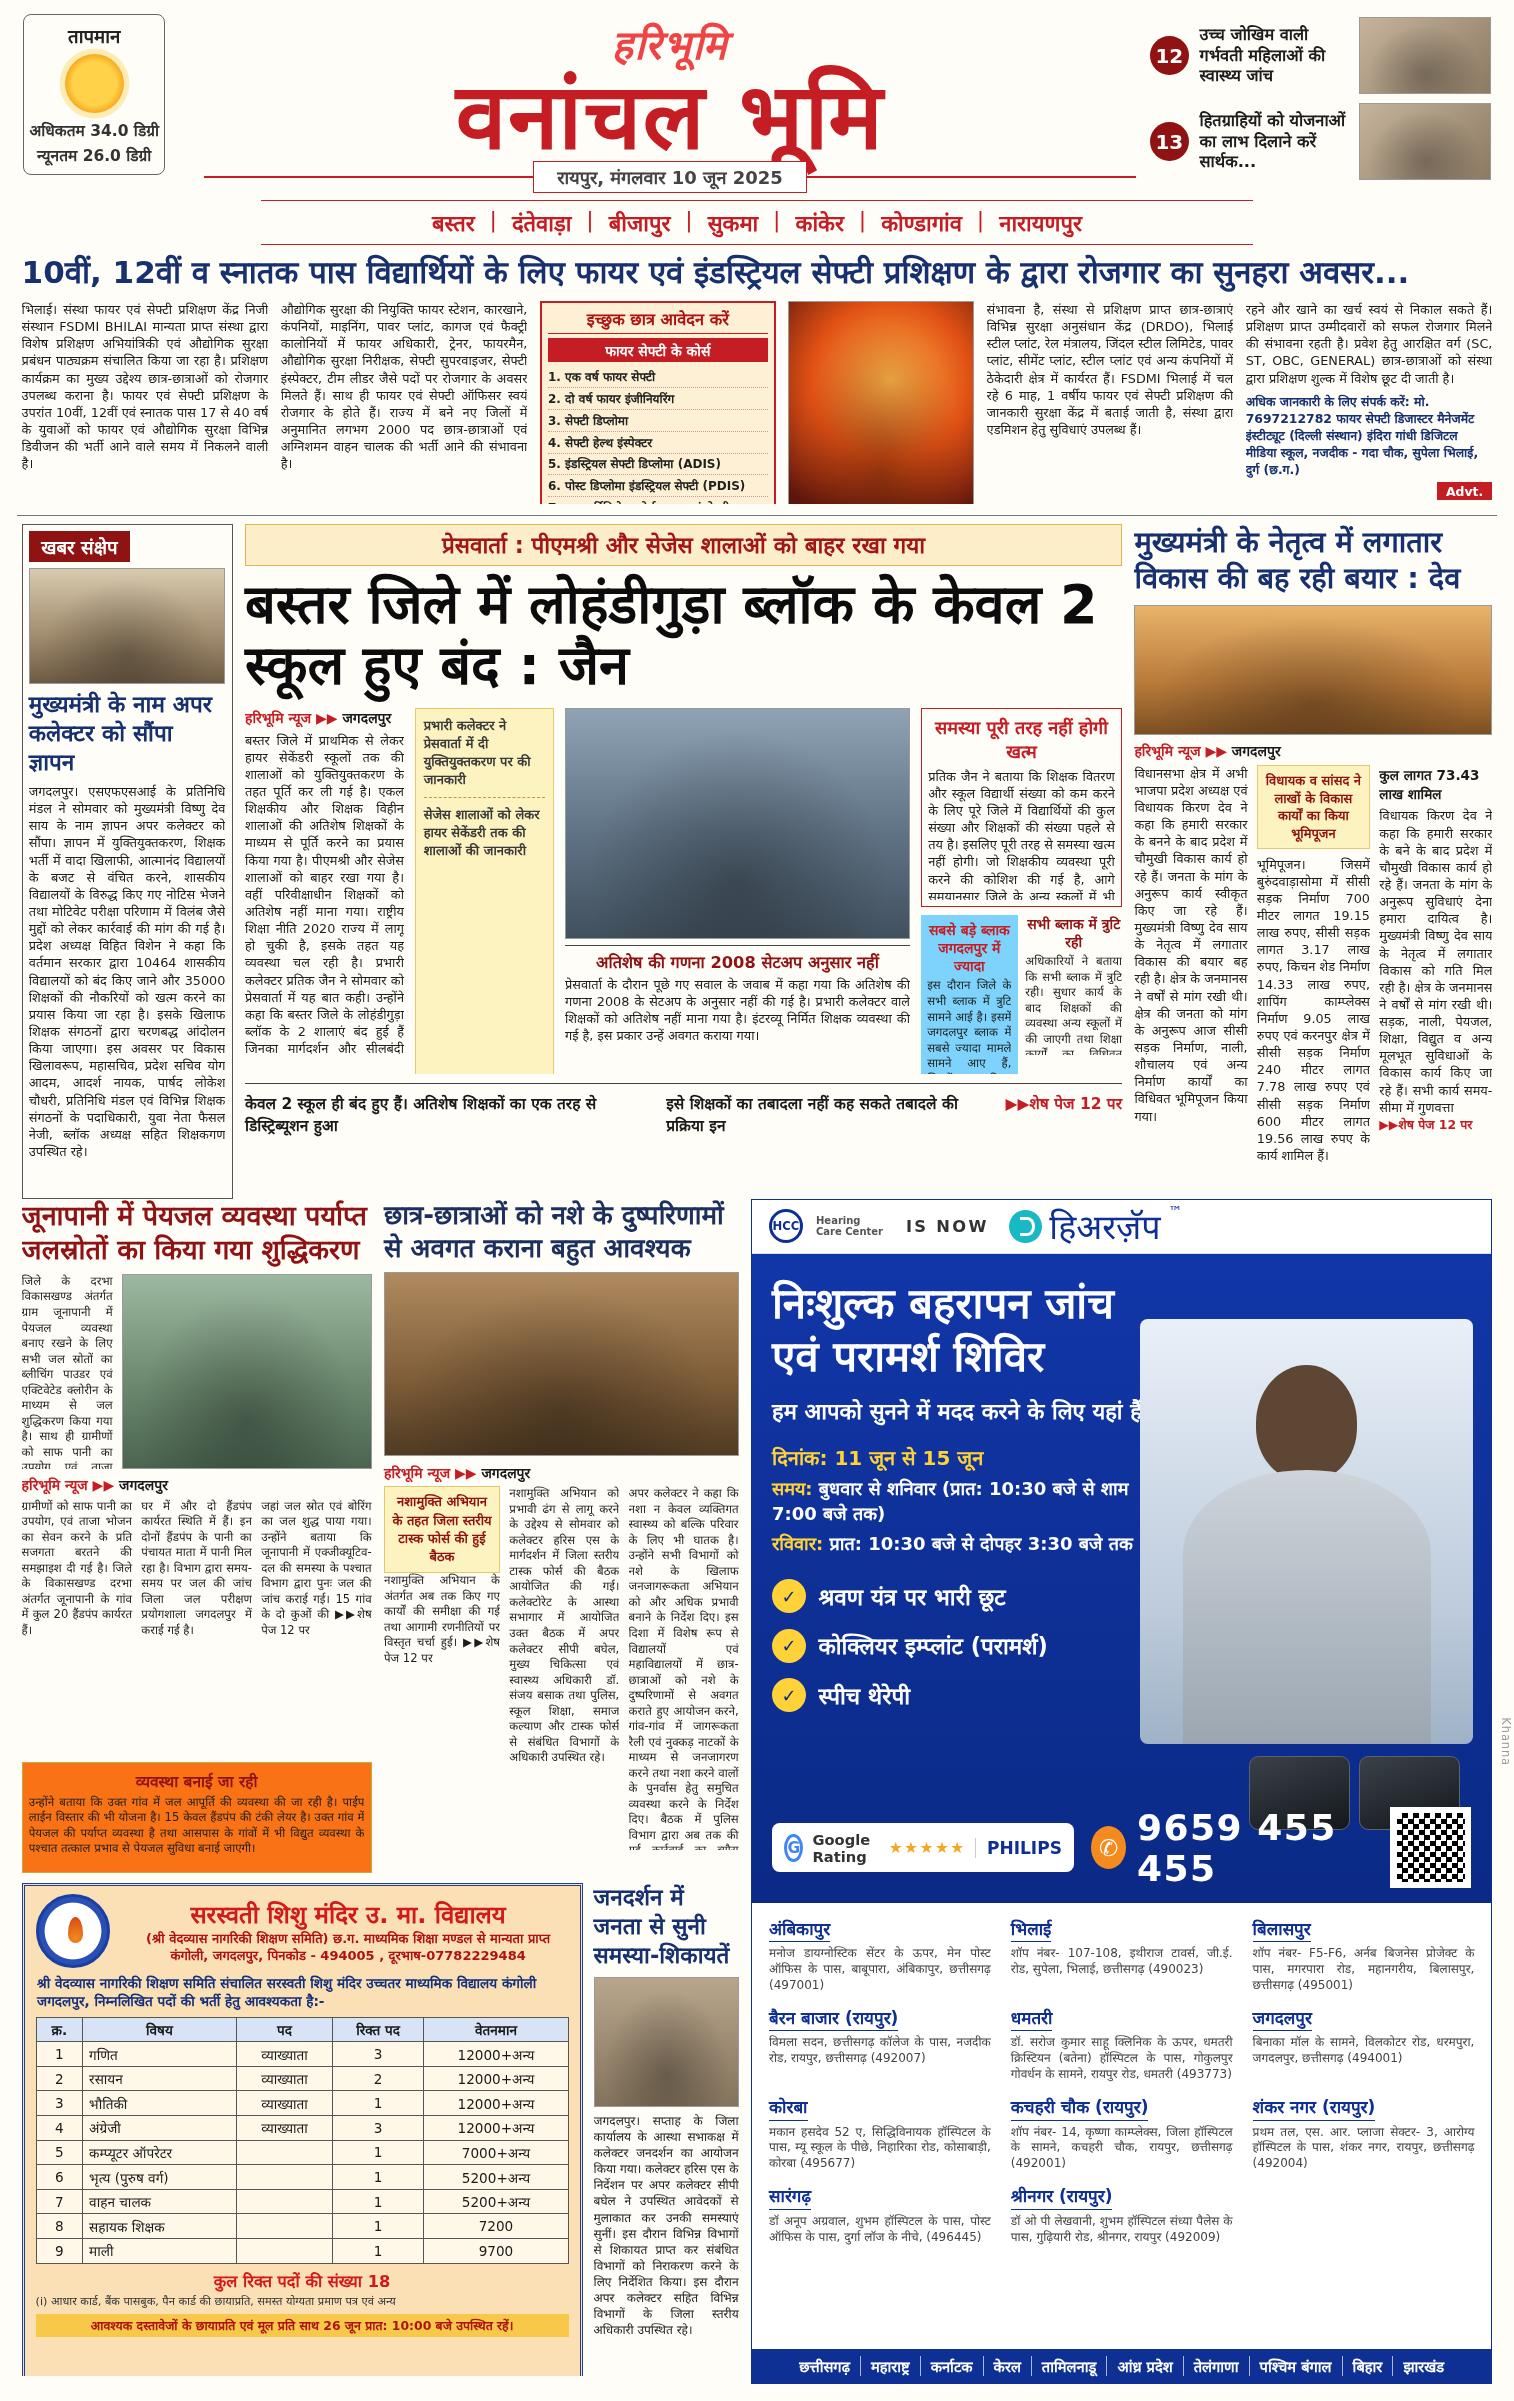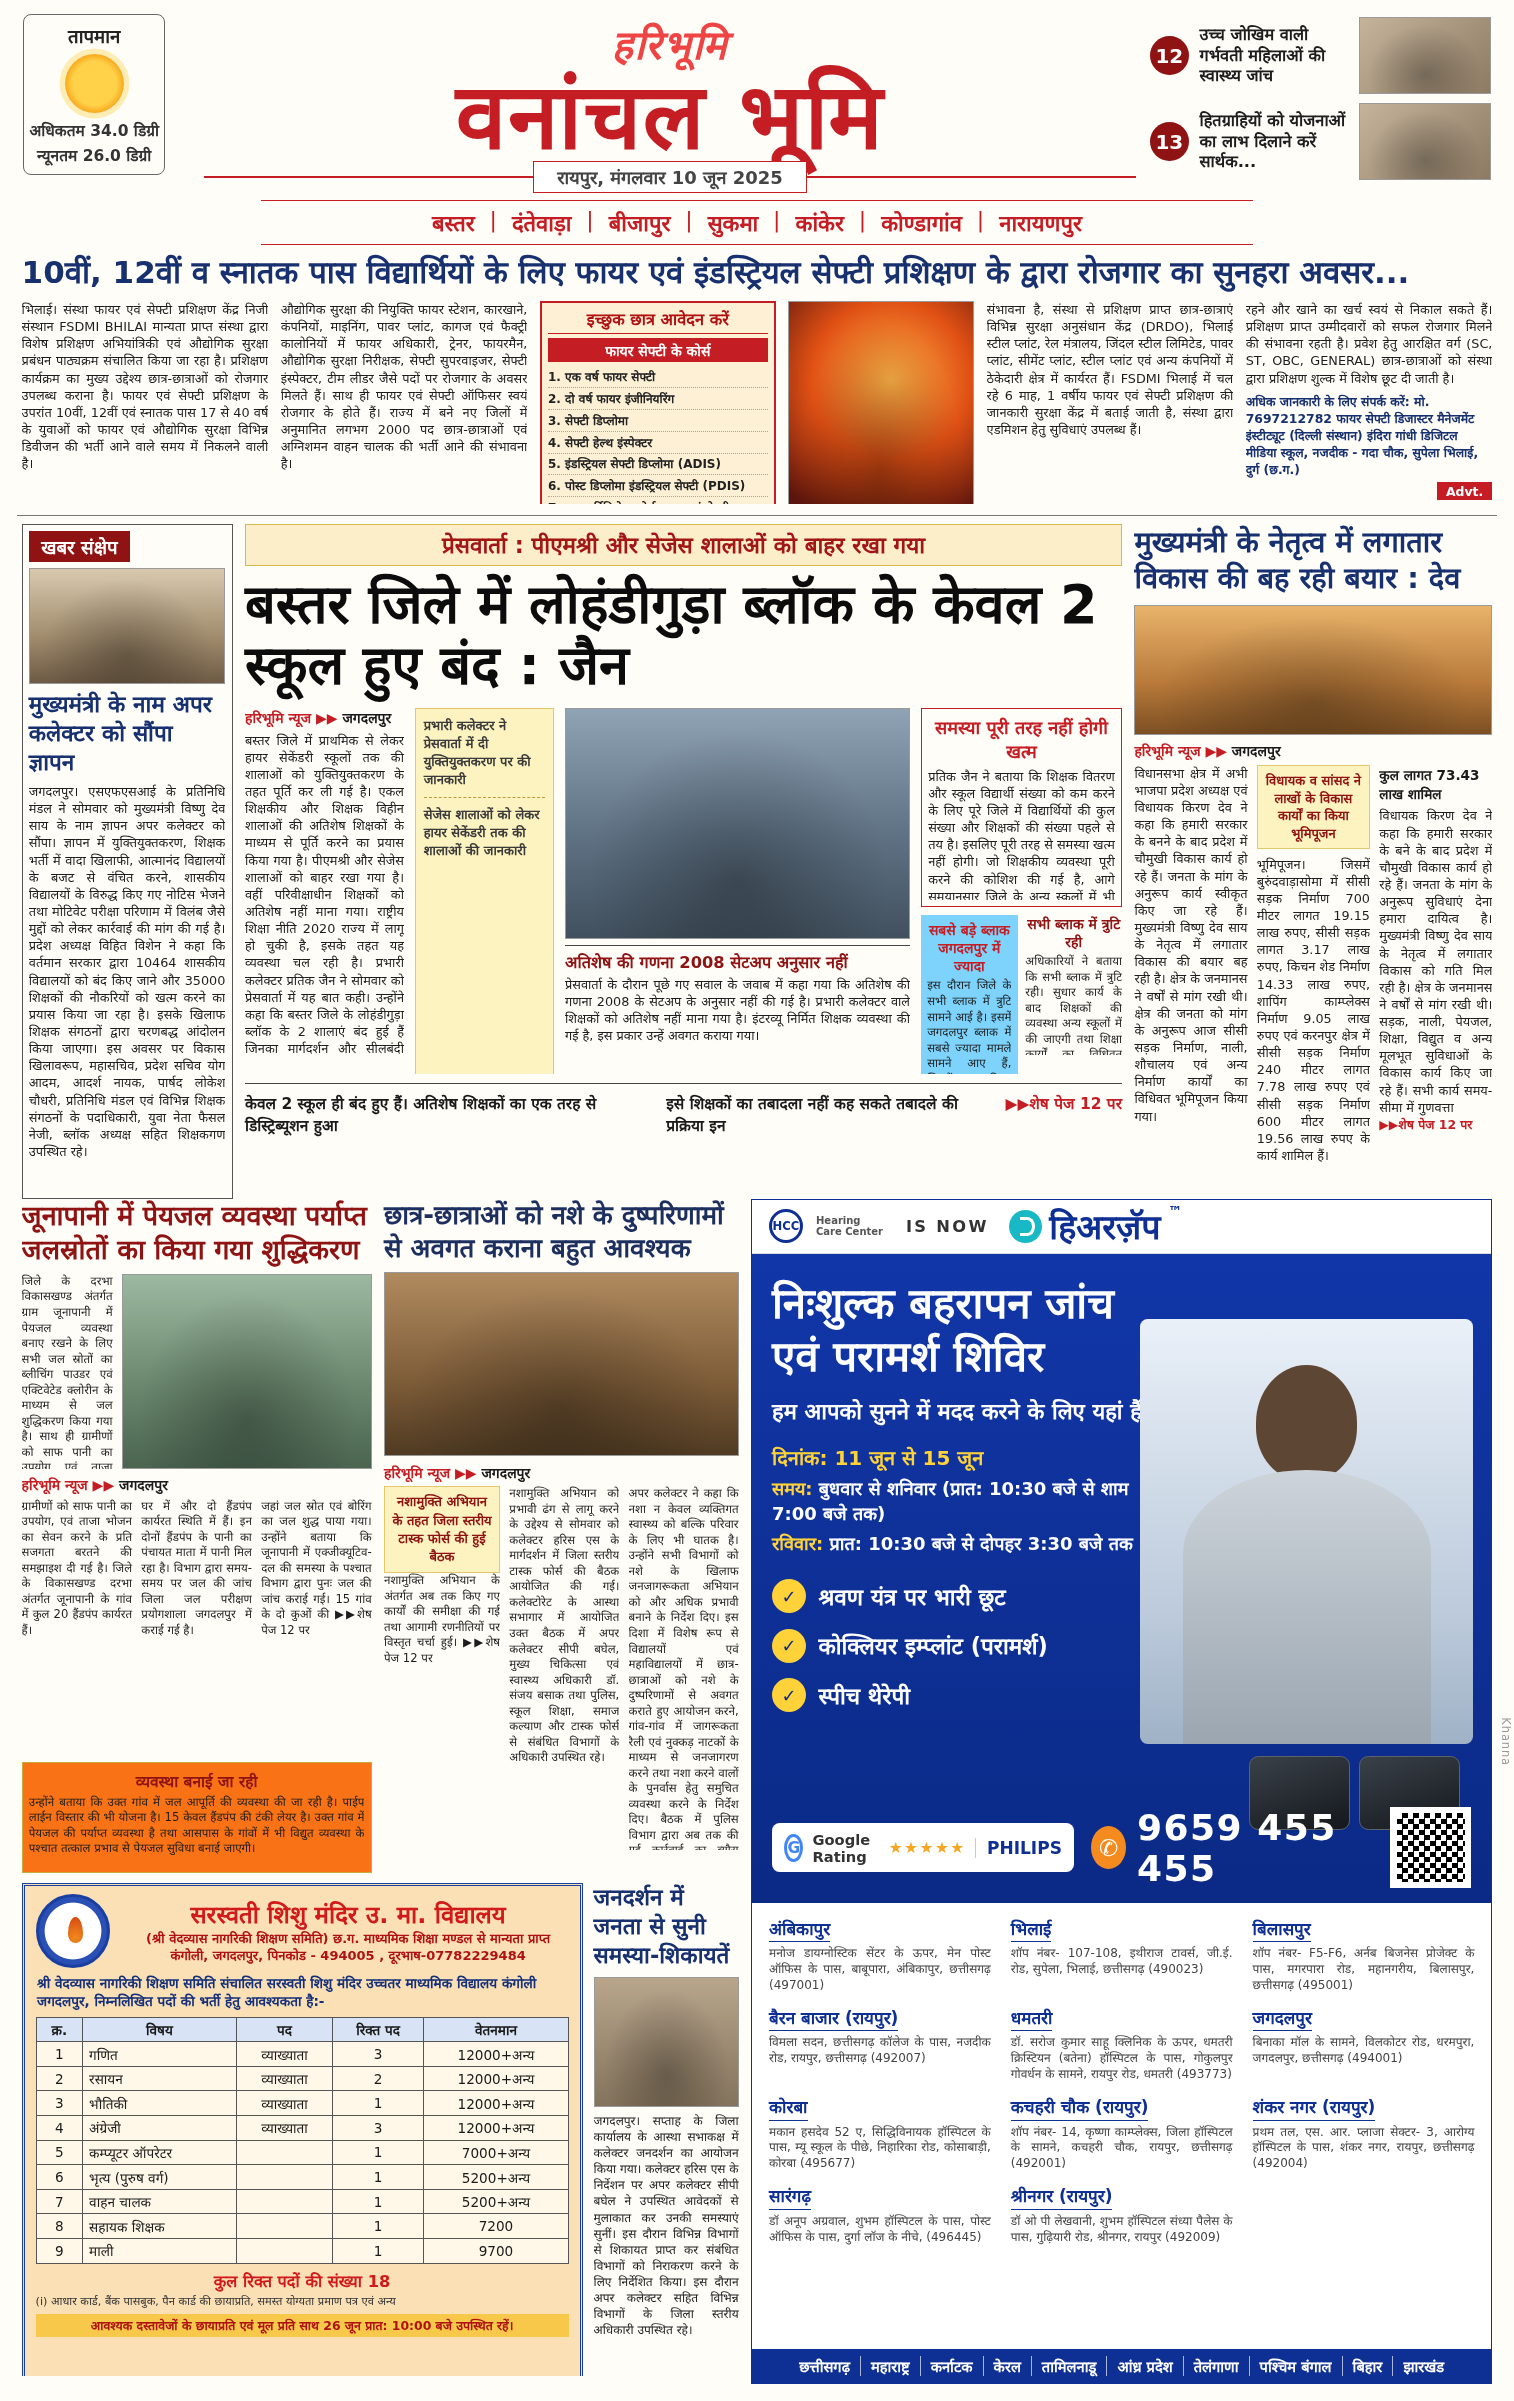--- a/index.html
+++ b/index.html
@@ -59,21 +59,21 @@
   
   .ma-kicker{background:#fbeec9;border:0.8px solid #d9b94d;color:#a21616;font-weight:800;font-size:22.5px;text-align:center;padding:4.6px 0}
   .ma-head{font-size:54px;font-weight:800;line-height:1.13;color:#0c0c0c;margin:7.7px 0 12.4px}
   .ma-grid{display:grid;grid-template-columns:159px 139px 345px 1fr;gap:11px;height:366px;overflow:hidden}
   .byline{font-size:14px;font-weight:800;margin-bottom:4.6px}
   .b-brand,.b-arrows{color:#c41d23}
   .ma-infobox{background:#fdf3c0;border:0.8px solid #e3c96a;padding:7.7px;font-size:13px;font-weight:bold;color:#3a3a3a;line-height:1.4}
   .ib2{border-top:0.8px dashed #b99c3f;margin-top:7.7px;padding-top:7.7px}
   .ph-press-box{height:231px}
   .ma-box2008{border-top:1.5px solid #444;margin-top:6.2px;padding-top:4.6px}
-  .ma-box2008 h4{color:#8f1313;font-size:16.3px;text-align:left;margin-bottom:3.1px}
+  .ma-box2008 h4{color:#8f1313;font-size:16.3px;text-align:center;margin-bottom:3.1px}
   .ma-redbox{border:1.5px solid #c41d23;padding:6.2px;margin-bottom:7.7px}
   .ma-redbox h4{color:#c41d23;font-size:18px;text-align:center;margin-bottom:4.6px}
   .ma-two{display:grid;grid-template-columns:1fr 1fr;gap:7.7px}
   .ma-yellow{background:#7dd3fc;padding:6.2px}
   .ma-yellow h5{color:#c41d23;font-size:14px;text-align:center;margin-bottom:3.1px;line-height:1.3}
   .ma-sabhi h5{color:#8f1313;font-size:14px;text-align:center;margin-bottom:3.1px;line-height:1.3}
   .ma-footer{border-top:1.5px solid #444;margin-top:9.3px;padding-top:7.7px;font-size:15.5px;font-weight:800;display:flex;gap:26px;align-items:baseline}
   
   .dev-head{color:#17306f;font-size:29px;font-weight:800;line-height:1.27;margin-bottom:7.7px}
   .ph-dev-box{height:130px;margin-bottom:6.2px}
@@ -114,21 +114,21 @@
   
   .jd-head{color:#17306f;font-size:22.5px;font-weight:800;line-height:1.3;margin-bottom:6.2px}
   .ph-jd-box{height:130px;margin-bottom:6.2px}
   
   .hz{border:0.8px solid #0e2f93;display:flex;flex-direction:column;height:1185px;overflow:hidden;position:relative}
   .hz-topbar{background:#fff;display:flex;align-items:center;gap:20px;padding:6.2px 17px;height:54px;border-bottom:0.8px solid #dcdcdc}
   .hz-hcc{display:flex;align-items:center;gap:13px}
   .hcc-circ{width:34px;height:34px;border-radius:50%;border:3.1px solid #0e2f93;color:#0e2f93;font-weight:800;font-size:11.6px;display:flex;align-items:center;justify-content:center}
   .hcc-sub{font-size:10px;color:#555;font-weight:bold;max-width:70px;line-height:1.15}
   .hz-isnow{font-size:16.3px;letter-spacing:2.3px;color:#333;font-weight:800}
-  .hz-brand{display:flex;align-items:center;gap:7.7px;color:#0e2f93;font-size:34px;font-weight:700}
+  .hz-brand{display:flex;align-items:center;gap:7.7px;color:#0e2f93;font-size:34px;font-weight:400}
   .hz-brand-icon{width:33px;height:33px;border-radius:50%;background:#18b8c4;position:relative}
   .hz-brand-icon::after{content:"";position:absolute;inset:7px 7px 7px 11px;border:3.9px solid #fff;border-left:none;border-radius:0 50% 50% 0}
   .hz-tm{font-size:14px;align-self:flex-start}
   .hz-blue{background:linear-gradient(180deg,#1136a8,#0b2a86);color:#fff;height:649px;position:relative;padding:23px 20px;flex:0 0 auto}
   .hz-left{width:55%}
   .hz-h1{font-size:42px;font-weight:800;line-height:1.28}
   .hz-sub{font-size:22px;line-height:1.4;margin:12.4px 0 17px;font-weight:bold}
   .hz-date{color:#ffd23a;font-weight:800;font-size:20px;margin-bottom:4.6px}
   .hz-line{font-size:18px;line-height:1.4;margin-bottom:4.6px;font-weight:bold}
   .hz-line .lbl{color:#ffd23a;font-weight:800}

